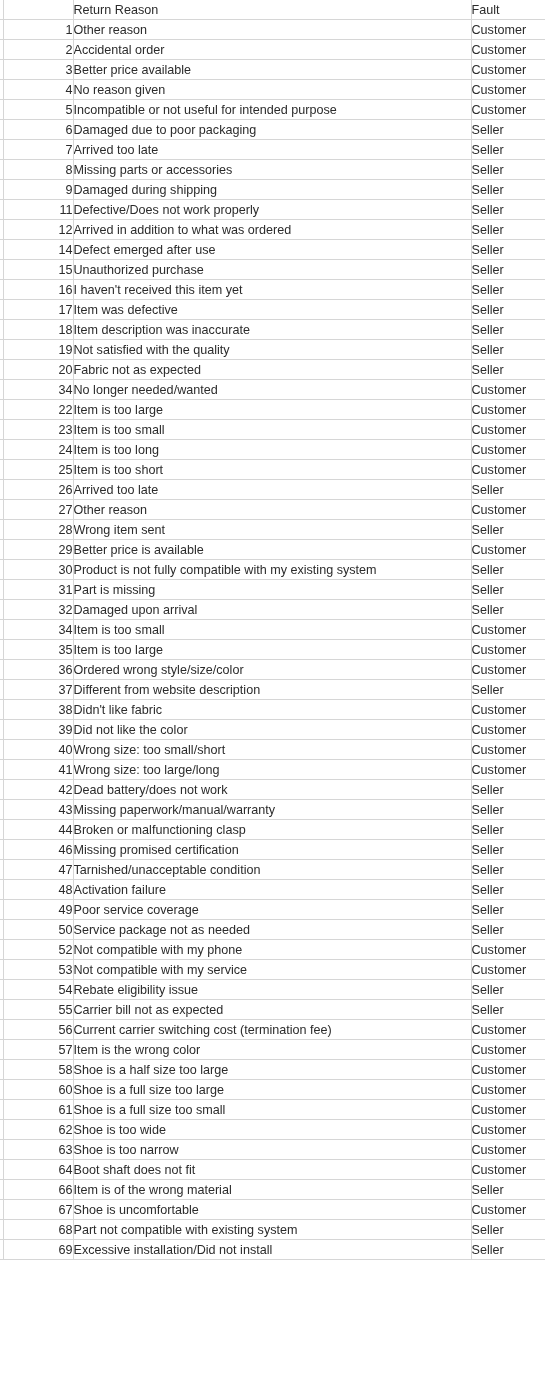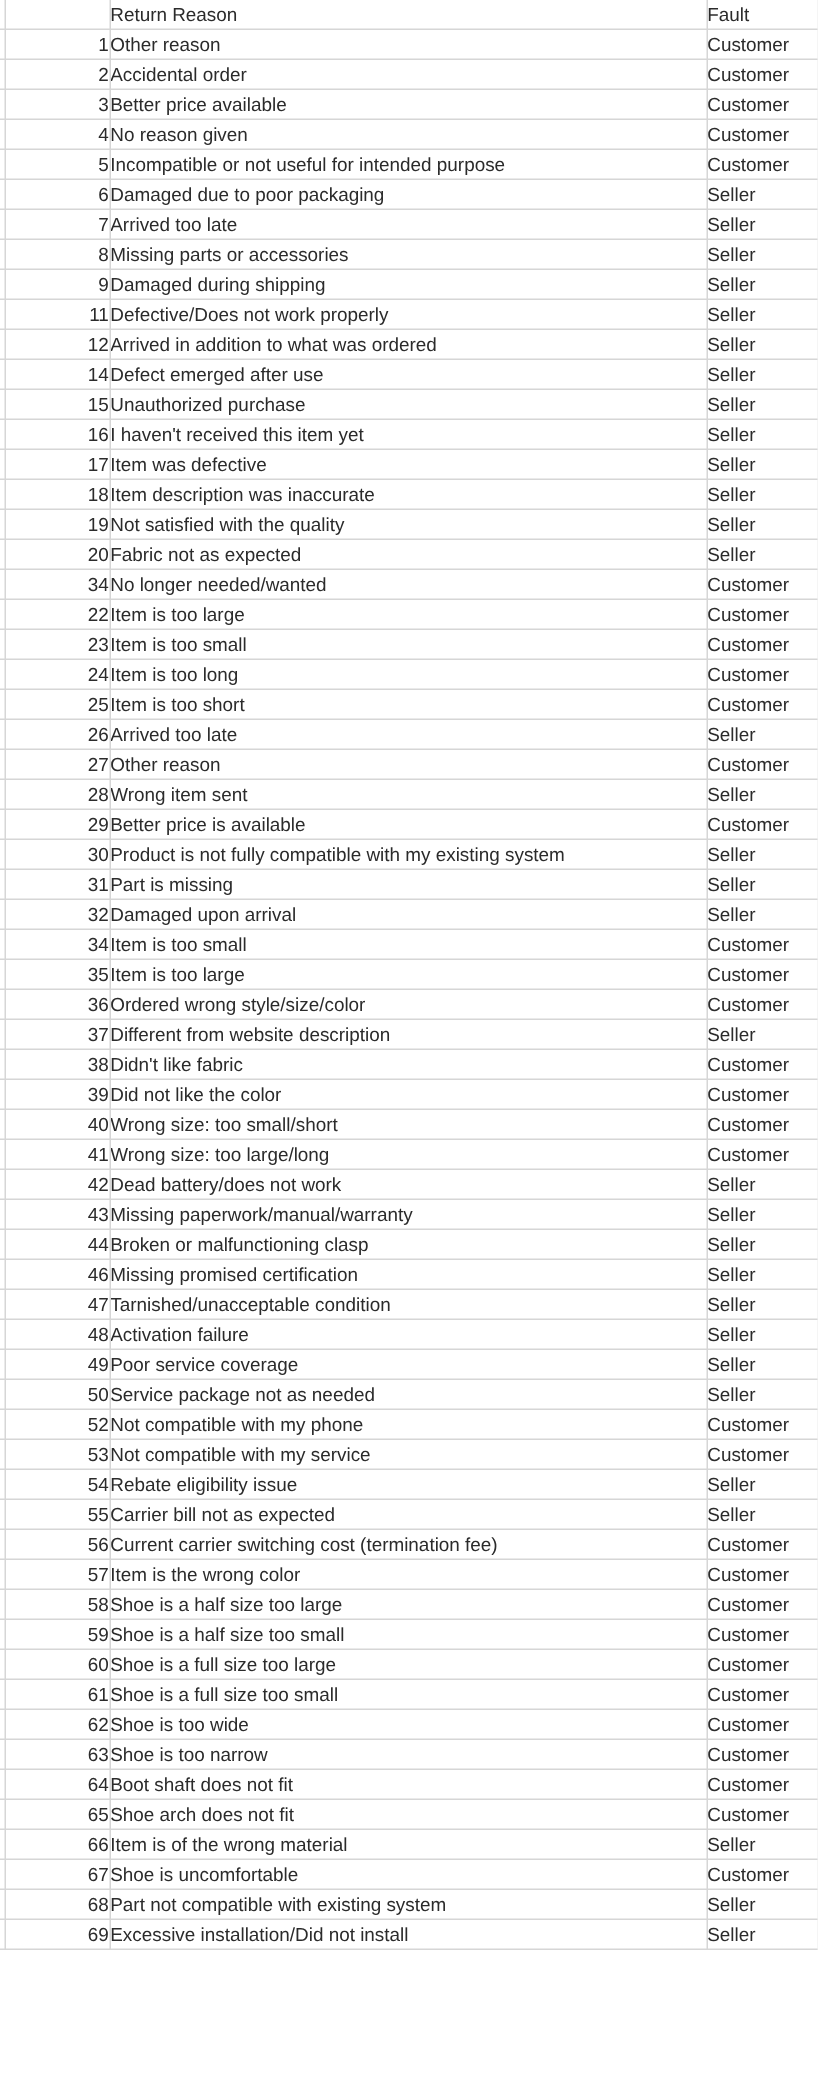--- a/index.html
+++ b/index.html
@@ -400,26 +400,20 @@
           <td class="cell-fault">Customer</td>
         </tr>
         <tr class="data-row">
           <td class="cell-gutter"></td>
           <td class="cell-num">58</td>
           <td class="cell-reason">Shoe is a half size too large</td>
           <td class="cell-fault">Customer</td>
         </tr>
         <tr class="data-row">
           <td class="cell-gutter"></td>
-          <td class="cell-num">59</td>
-          <td class="cell-reason">Shoe is a half size too small</td>
-          <td class="cell-fault">Customer</td>
-        </tr>
-        <tr class="data-row">
-          <td class="cell-gutter"></td>
           <td class="cell-num">60</td>
           <td class="cell-reason">Shoe is a full size too large</td>
           <td class="cell-fault">Customer</td>
         </tr>
         <tr class="data-row">
           <td class="cell-gutter"></td>
           <td class="cell-num">61</td>
           <td class="cell-reason">Shoe is a full size too small</td>
           <td class="cell-fault">Customer</td>
         </tr>
@@ -432,26 +426,20 @@
         <tr class="data-row">
           <td class="cell-gutter"></td>
           <td class="cell-num">63</td>
           <td class="cell-reason">Shoe is too narrow</td>
           <td class="cell-fault">Customer</td>
         </tr>
         <tr class="data-row">
           <td class="cell-gutter"></td>
           <td class="cell-num">64</td>
           <td class="cell-reason">Boot shaft does not fit</td>
-          <td class="cell-fault">Customer</td>
-        </tr>
-        <tr class="data-row">
-          <td class="cell-gutter"></td>
-          <td class="cell-num">65</td>
-          <td class="cell-reason">Shoe arch does not fit</td>
           <td class="cell-fault">Customer</td>
         </tr>
         <tr class="data-row">
           <td class="cell-gutter"></td>
           <td class="cell-num">66</td>
           <td class="cell-reason">Item is of the wrong material</td>
           <td class="cell-fault">Seller</td>
         </tr>
         <tr class="data-row">
           <td class="cell-gutter"></td>

